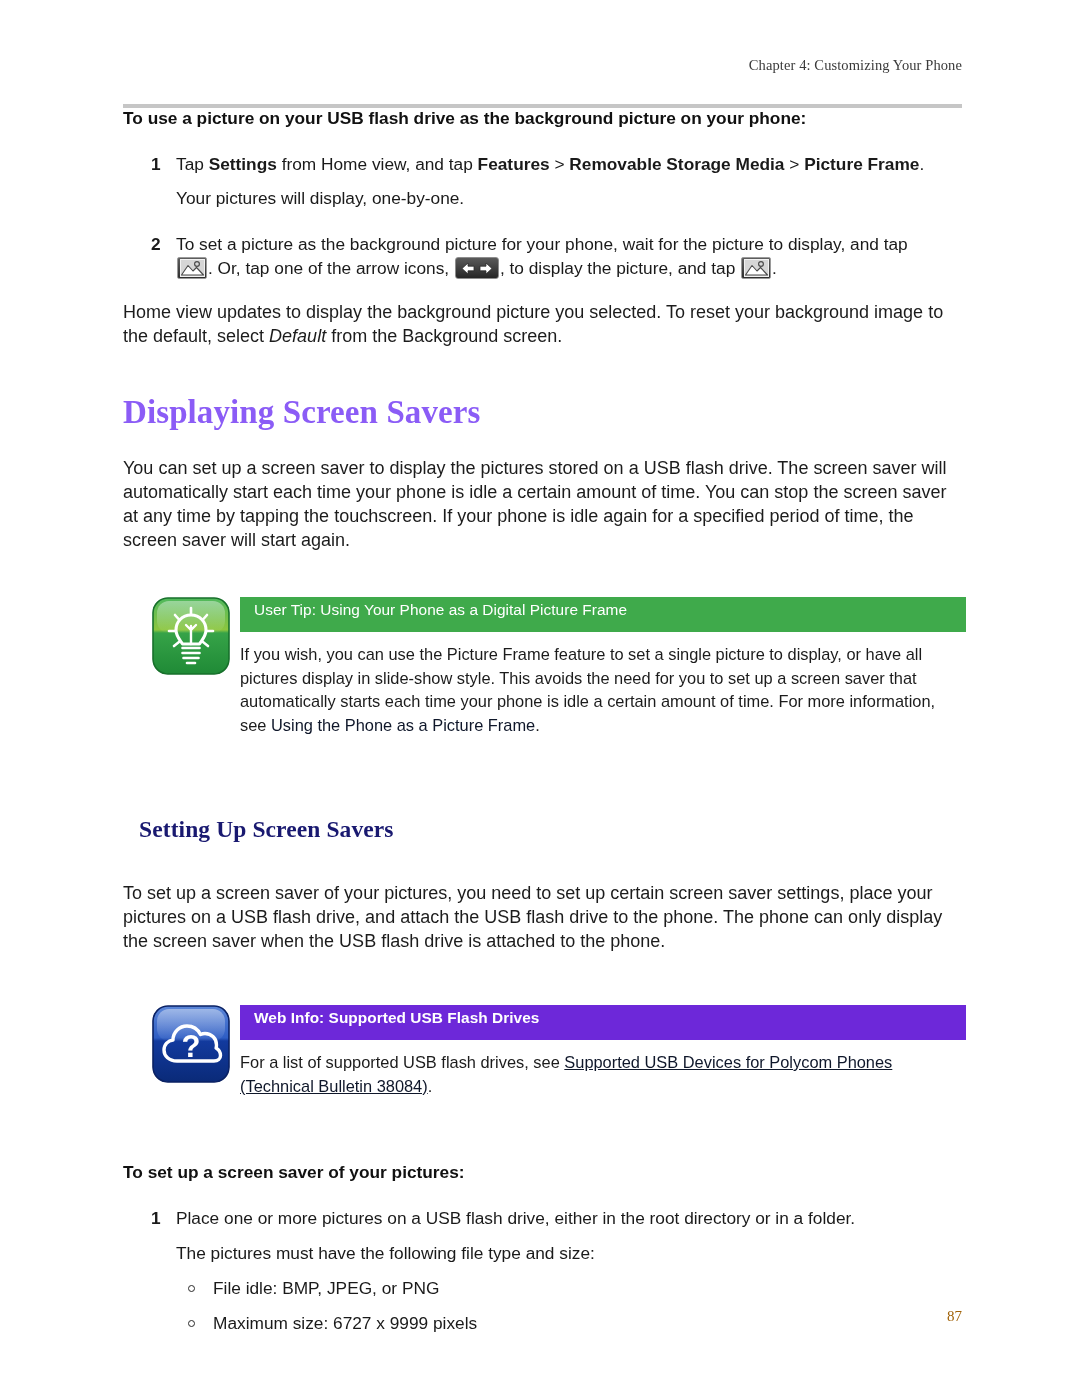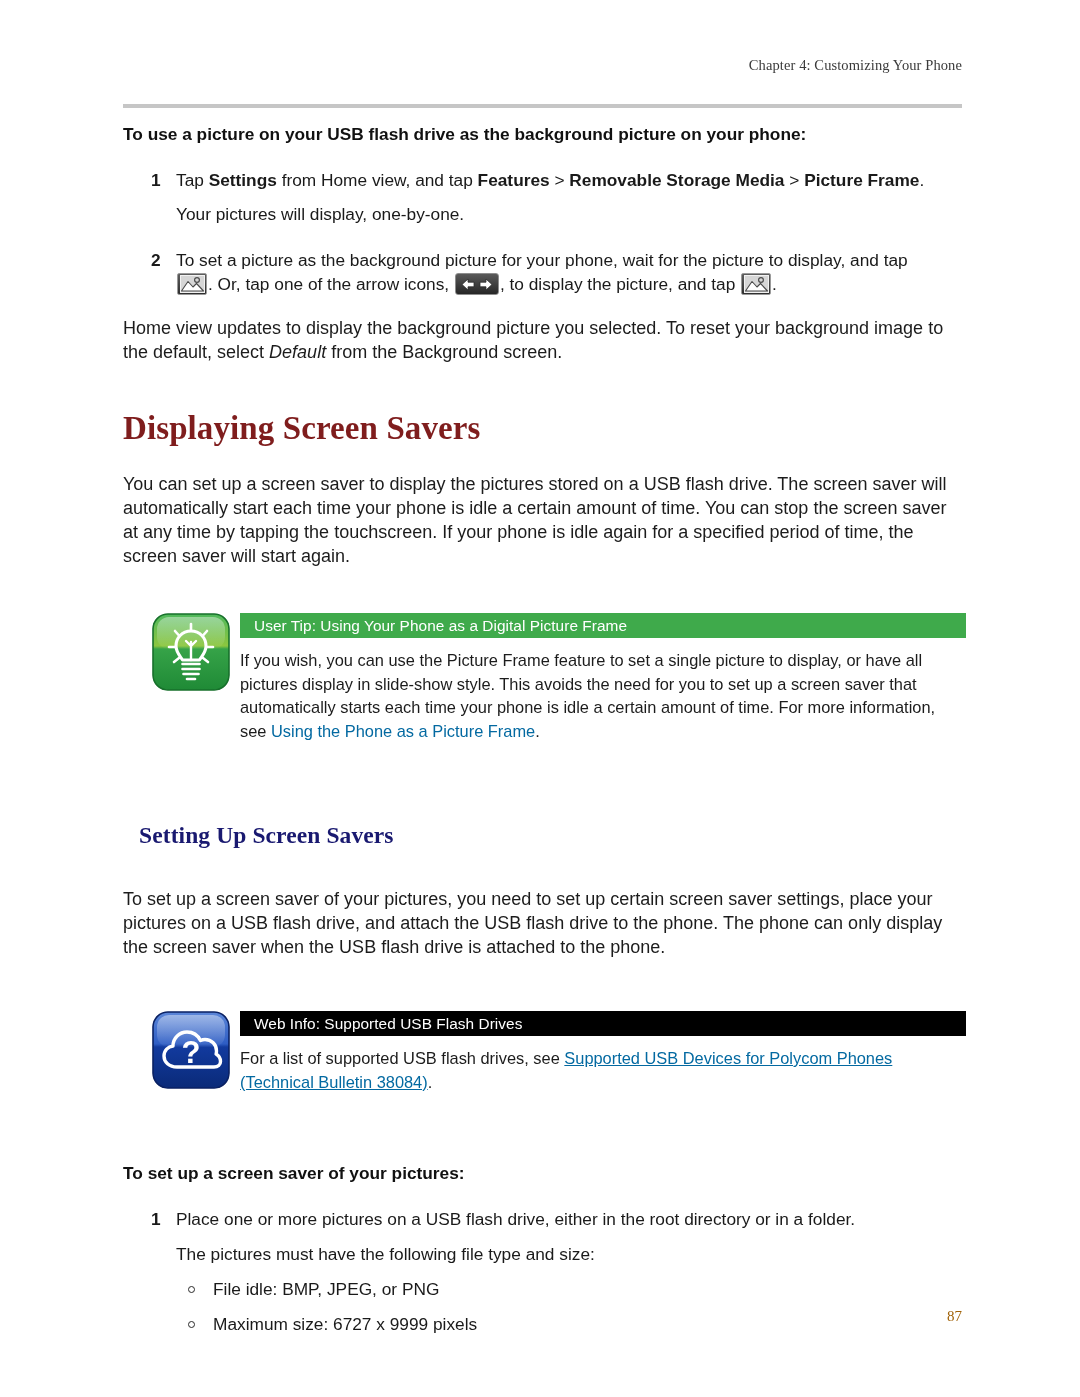--- a/index.html
+++ b/index.html
@@ -37,21 +37,21 @@
     right: 118px;
     top: 104px;
     height: 4px;
     background: #c6c6c6;
   }
 
   
   .content {
     position: absolute;
     left: 123px;
-    top: 122px;
+    top: 106px;
     width: 843px;
   }
 
   .para {
     font-size: 18px;
     line-height: 24px;
     color: #1c1c1c;
     margin: 0;
   }
 
@@ -102,21 +102,21 @@
     border-radius: 50%;
   }
 
   em.ital { font-style: italic; }
   b.bd { font-weight: bold; }
 
   
   h1.sect {
     font-family: "Liberation Serif", serif;
     font-weight: bold;
-    color: #7f1d1d;
+    color: #8b5cf6;
     font-size: 33px;
     line-height: 38px;
     margin: 0;
     letter-spacing: 0.1px;
   }
   h2.subsect {
     font-family: "Liberation Serif", serif;
     font-weight: bold;
     color: #191970;
     font-size: 23.5px;
@@ -161,38 +161,38 @@
   .callout-icon {
     position: absolute;
     left: 29px;
     top: 0;
     width: 78px;
     height: 78px;
     border-radius: 15px;
     overflow: hidden;
   }
   .callout-bar {
-    height: 25px;
+    height: 35px;
     line-height: 25px;
     padding-left: 14px;
     color: #ffffff;
     font-size: 15.4px;
     white-space: nowrap;
     letter-spacing: 0.05px;
   }
   .callout-bar.green { background: #3faa4b; }
-  .callout-bar.blue  { background: #000000; }
+  .callout-bar.blue  { background: #6d28d9; font-weight: bold; }
   .callout-body {
     margin-top: 11px;
     font-size: 16.4px;
     line-height: 23.5px;
     color: #1c1c1c;
   }
   a.link {
-    color: #0369a1;
+    color: #0f172a;
     text-decoration: none;
   }
   a.link.ul { text-decoration: underline; }
 
   
   .page-number {
     position: absolute;
     right: 118px;
     bottom: 72px;
     font-family: "Liberation Serif", serif;

